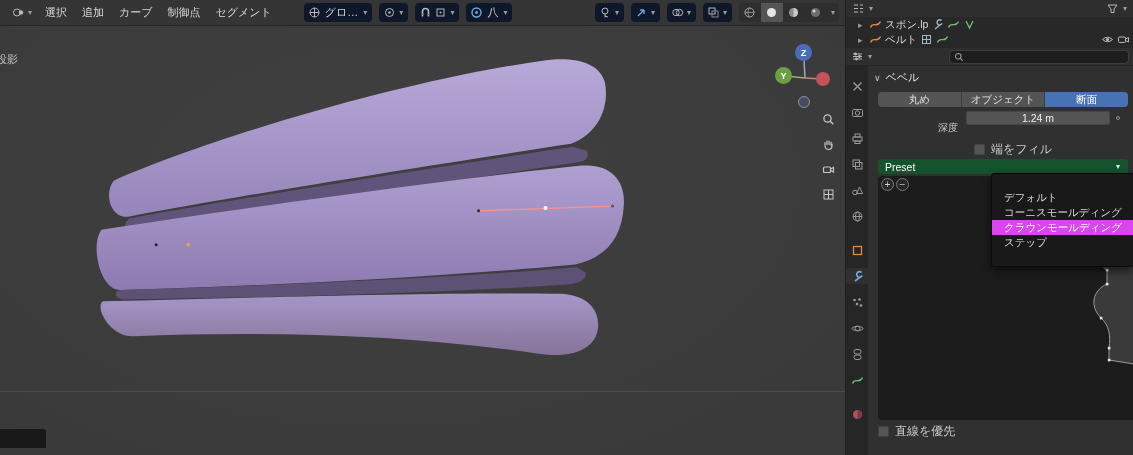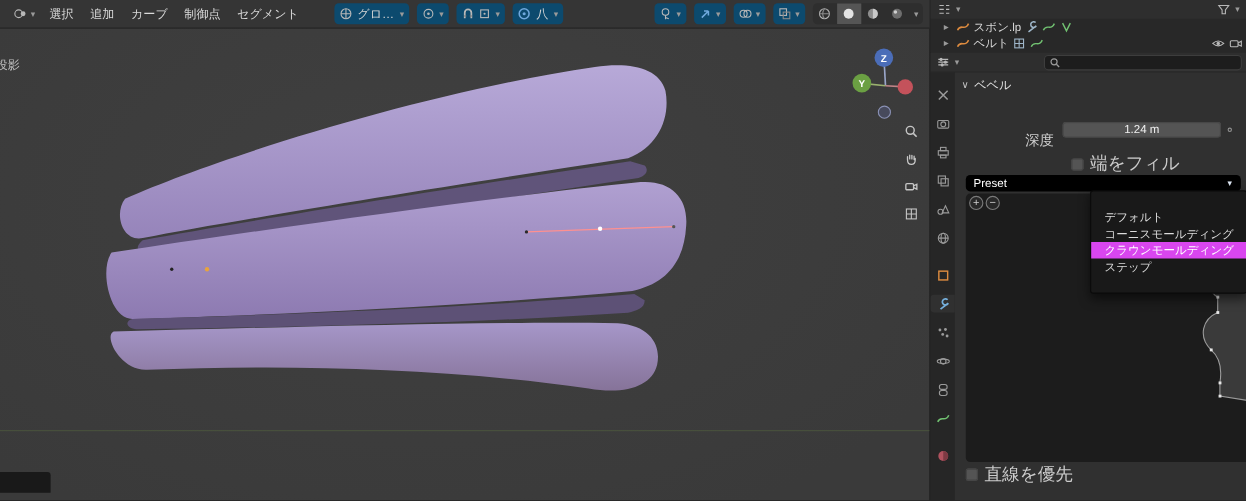--- a/index.html
+++ b/index.html
@@ -3,21 +3,21 @@
 <meta charset="utf-8">
 <style>
   * { margin:0; padding:0; box-sizing:border-box; }
   body { font-family:"Liberation Sans","DejaVu Sans",sans-serif; background:#1a1a1a; }
   .app { position:relative; width:1133px; height:455px; background:#303030; overflow:hidden; font-size:11px; color:#d5d5d5; -webkit-font-smoothing:antialiased; }
 
   
   .viewport { position:absolute; left:0; top:0; width:845px; height:455px; background:radial-gradient(ellipse at 45% 40%, #404040 0%, #3a3a3a 85%); }
   .vp-header { position:absolute; left:0; top:0; right:0; height:26px; background:#353535; border-bottom:1px solid #242424; display:flex; align-items:center; padding:0 6px; gap:1px; z-index:5; }
   .menu { padding:3px 7px; border-radius:3px; color:#dadada; cursor:default; white-space:nowrap; }
-  .hgroup { display:flex; align-items:center; background:#0c4a6e; border-radius:4px; height:19px; padding:0 4px; margin-left:6px; gap:2px; }
+  .hgroup { display:flex; align-items:center; background:#0f172a; border-radius:4px; height:19px; padding:0 4px; margin-left:6px; gap:2px; }
   .hgroup.plain { background:transparent; margin-left:2px; }
   .chev { color:#9a9a9a; font-size:8px; line-height:1; padding:0 1px; }
   .icon13 { width:13px; height:13px; display:block; }
   .htext { color:#d5d5d5; padding:0 2px; white-space:nowrap; }
   .spacer { flex:1; }
   .shade-group { display:flex; align-items:center; background:#2e2e2e; border-radius:4px; height:19px; margin-left:6px; overflow:hidden; }
   .shade-cell { width:22px; height:19px; display:flex; align-items:center; justify-content:center; }
   .shade-cell.active { background:#555; }
 
   .vp-label { position:absolute; left:-4px; top:52px; color:#c3c3c3; font-size:11px; z-index:2; }
@@ -53,27 +53,27 @@
   .pmain { position:absolute; left:22px; top:66px; width:266px; height:389px; background:#303030; }
   .panel-head { position:absolute; left:6px; top:4px; display:flex; align-items:center; gap:5px; color:#e2e2e2; }
   .panel-head .tri { font-size:9px; color:#c5c5c5; }
 
   .seg { position:absolute; left:10px; top:26px; width:250px; height:15px; display:flex; border-radius:4px; overflow:hidden; }
   .seg > div { flex:1; background:#545454; display:flex; align-items:center; justify-content:center; font-size:10.5px; color:#e0e0e0; border-right:1px solid #3f3f3f; }
   .seg > div:last-child { border-right:none; }
   .seg > div.on { background:#4772b4; color:#fff; }
 
   .prow { position:absolute; left:0; width:266px; height:15px; display:flex; align-items:center; }
-  .plabel { width:98px; text-align:right; padding-right:8px; color:#cfcfcf; font-size:13px;margin-top:20px; }
+  .plabel { width:98px; text-align:right; padding-right:8px; color:#cfcfcf; font-size:10px;margin-top:20px; }
   .pfield { width:144px; height:14px; background:#545454; border-radius:3px; display:flex; align-items:center; justify-content:center; font-size:10.5px; color:#f0f0f0; box-shadow:inset 0 0 0 1px #474747; }
   .pdot { width:4px; height:4px; border:1px solid #909090; border-radius:50%; margin-left:6px; }
   .cb { width:11px; height:11px; background:#545454; border-radius:2px; box-shadow:inset 0 0 0 1px #434343; flex:none; }
-  .cb-label { margin-left:6px; color:#cbcbcb; font-size:16px; }
-
-  .preset-btn { position:absolute; left:10px; top:93px; width:250px; height:15px; background:#000000; border-radius:4px; display:flex; align-items:center; padding:0 7px; color:#fff; }
+  .cb-label { margin-left:6px; color:#cbcbcb; font-size:12px; }
+
+  .preset-btn { position:absolute; left:10px; top:93px; width:250px; height:15px; background:#14532d; border-radius:4px; display:flex; align-items:center; padding:0 7px; color:#fff; }
   .preset-btn .lbl { flex:1; font-size:10.5px; }
   .preset-btn .chev { color:#dfe8f5; }
 
   .profile-widget { position:absolute; left:10px; top:110px; width:256px; height:244px; background:#1c1c1c; border-radius:4px 0 0 4px; }
   .pm-btns { position:absolute; left:3px; top:2px; display:flex; gap:2px; z-index:2; }
   .pm-btn { width:13px; height:13px; border:1px solid #7a7a7a; border-radius:50%; color:#cfcfcf; font-size:10px; line-height:11px; text-align:center; background:rgba(60,60,60,.4); }
 
   .menu-pop { position:absolute; left:145px; top:173px; width:143px; background:#191919; border:1px solid #0a0a0a; border-radius:3px; padding:16px 0; z-index:10; box-shadow:0 4px 10px rgba(0,0,0,.55); }
   .mi { height:15px; display:flex; align-items:center; padding:0 12px; color:#dcdcdc; font-size:10.5px; white-space:nowrap; }
   .mi.hl { background:#d946ef; color:#fff; }
@@ -423,20 +423,25 @@
           </svg>
         </div>
     </div>
 
     <div class="pmain">
       <div class="panel-head">
         <span class="tri">∨</span>
         <span>ベベル</span>
       </div>
 
+      <div class="seg">
+        <div>丸め</div>
+        <div>オブジェクト</div>
+        <div class="on">断面</div>
+      </div>
 
       <div class="prow" style="top:44px">
         <span class="plabel">深度</span>
         <div class="pfield">
             <span>1.24 m</span>
           </div>
         <span class="pdot"></span>
       </div>
       <div class="prow" style="top:76px;padding-left:106px">
         <span class="cb"></span>

